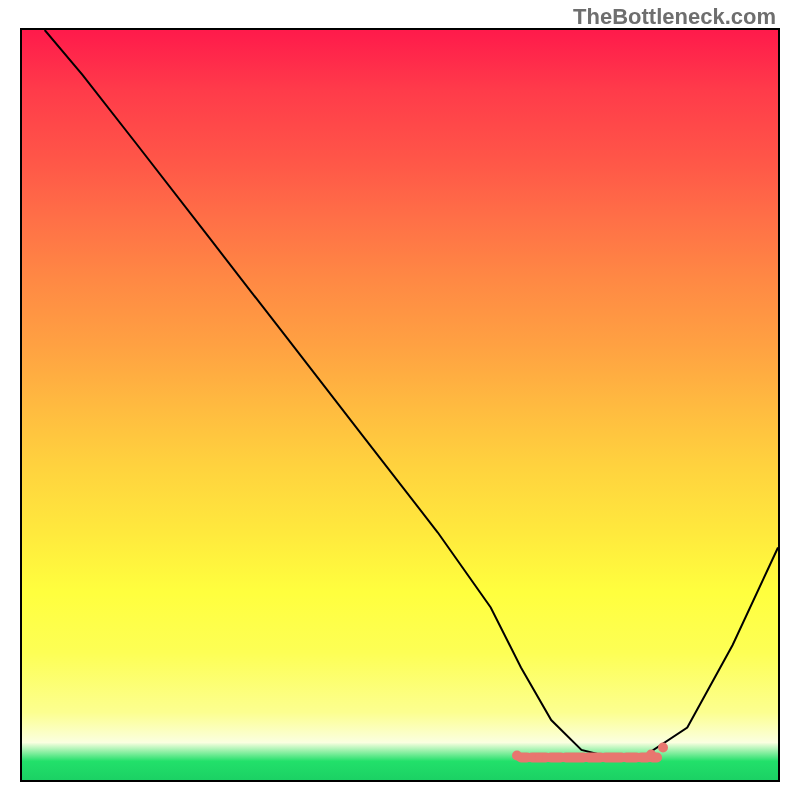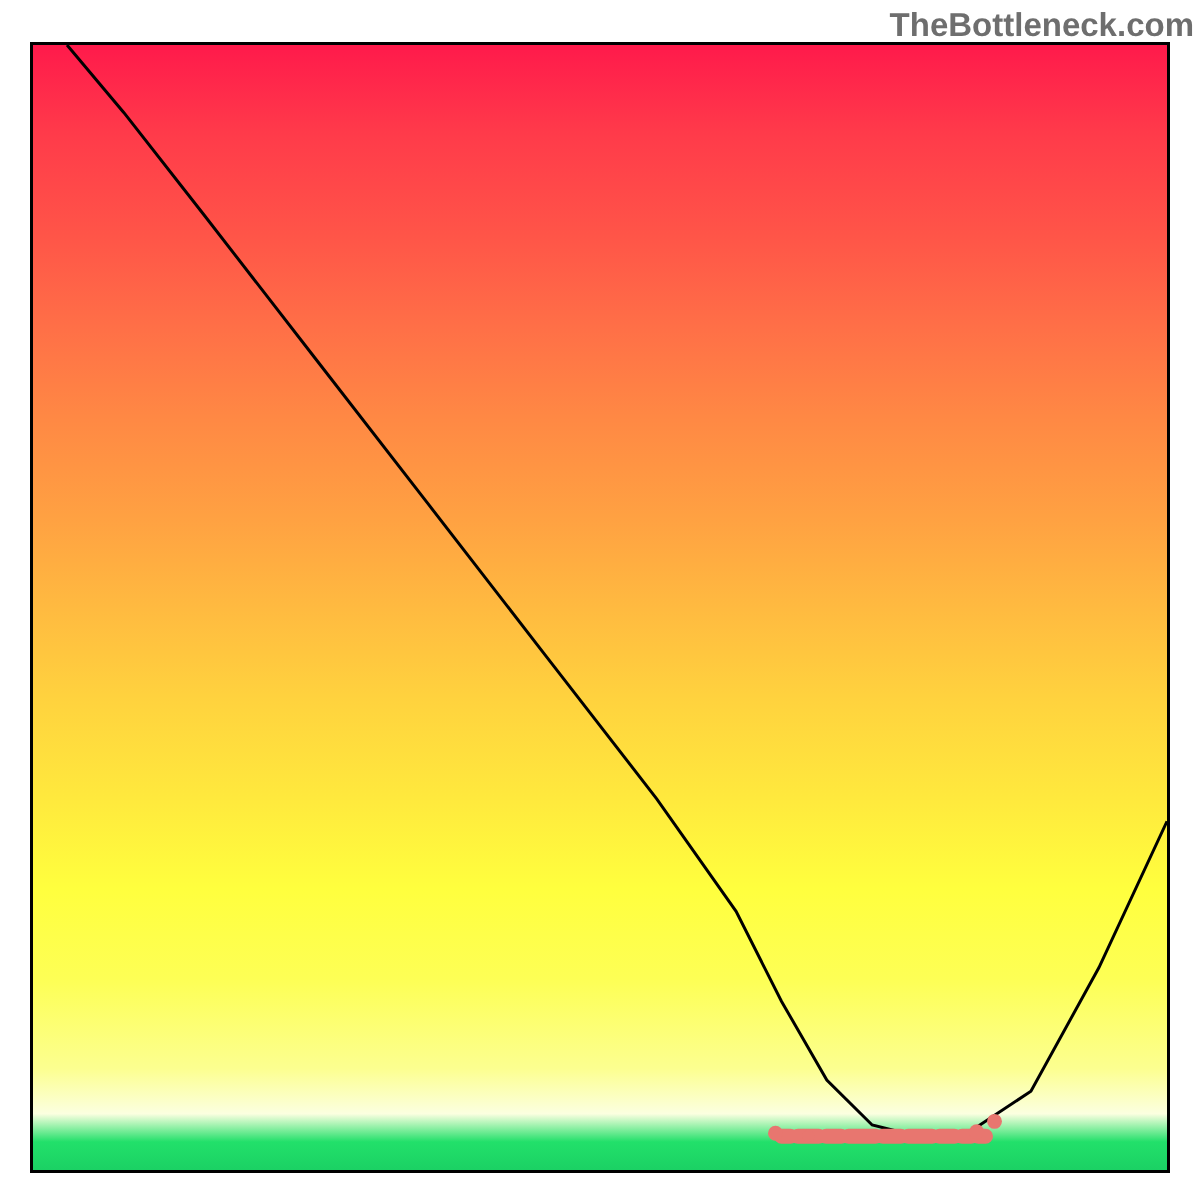--- a/index.html
+++ b/index.html
@@ -5,21 +5,21 @@
   * { margin: 0; padding: 0; box-sizing: border-box; }
   html, body { width: 800px; height: 800px; overflow: hidden; background: #fff; }
   .chart-container {
     position: relative;
     width: 800px;
     height: 800px;
   }
   .watermark {
     position: absolute;
     top: 4px;
-    right: 4px;
+    right: 24px;
     font-family: Arial, sans-serif;
     font-size: 22px;
     font-weight: bold;
     color: #6e6e6e;
     z-index: 10;
   }
   .plot-area {
     position: absolute;
     left: 20px;
     top: 28px;

